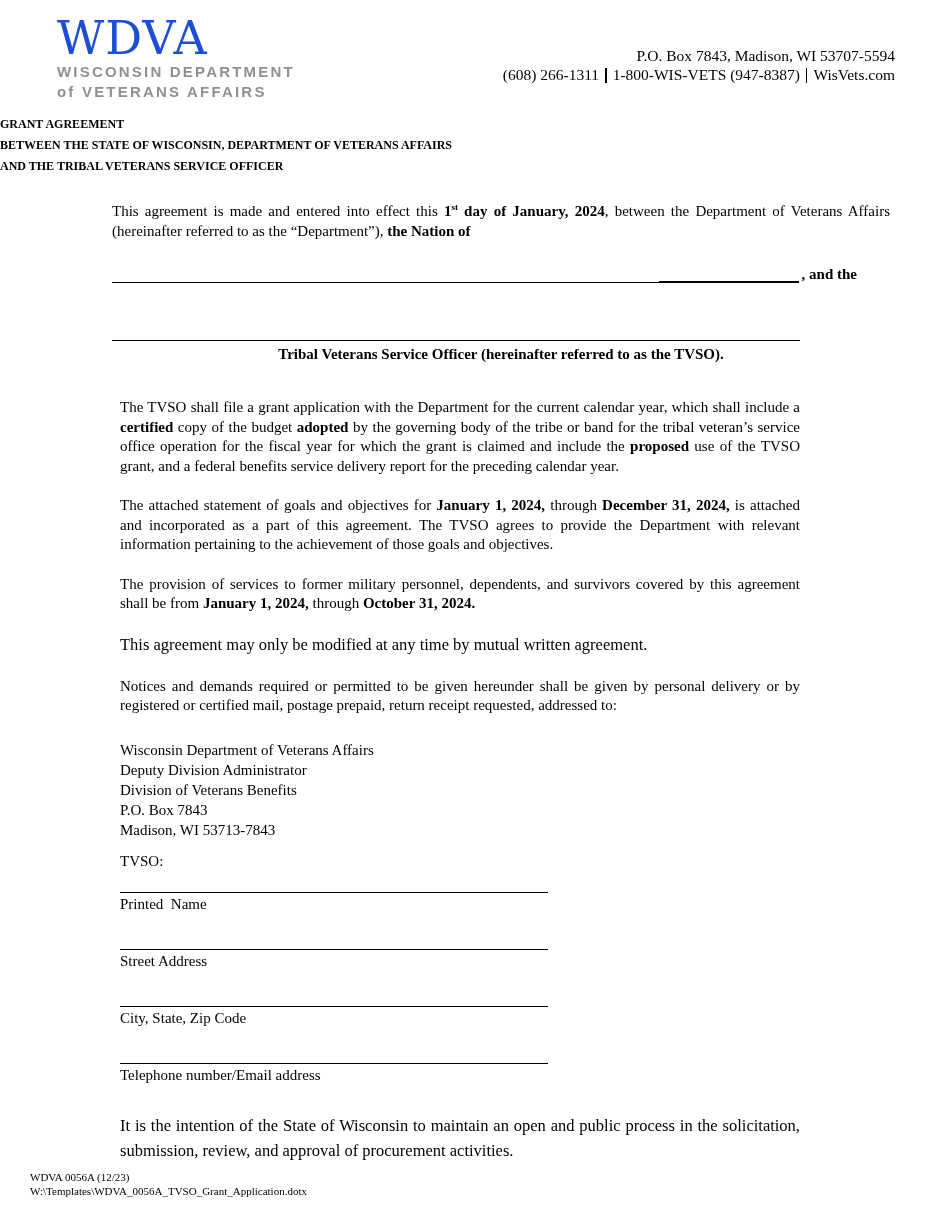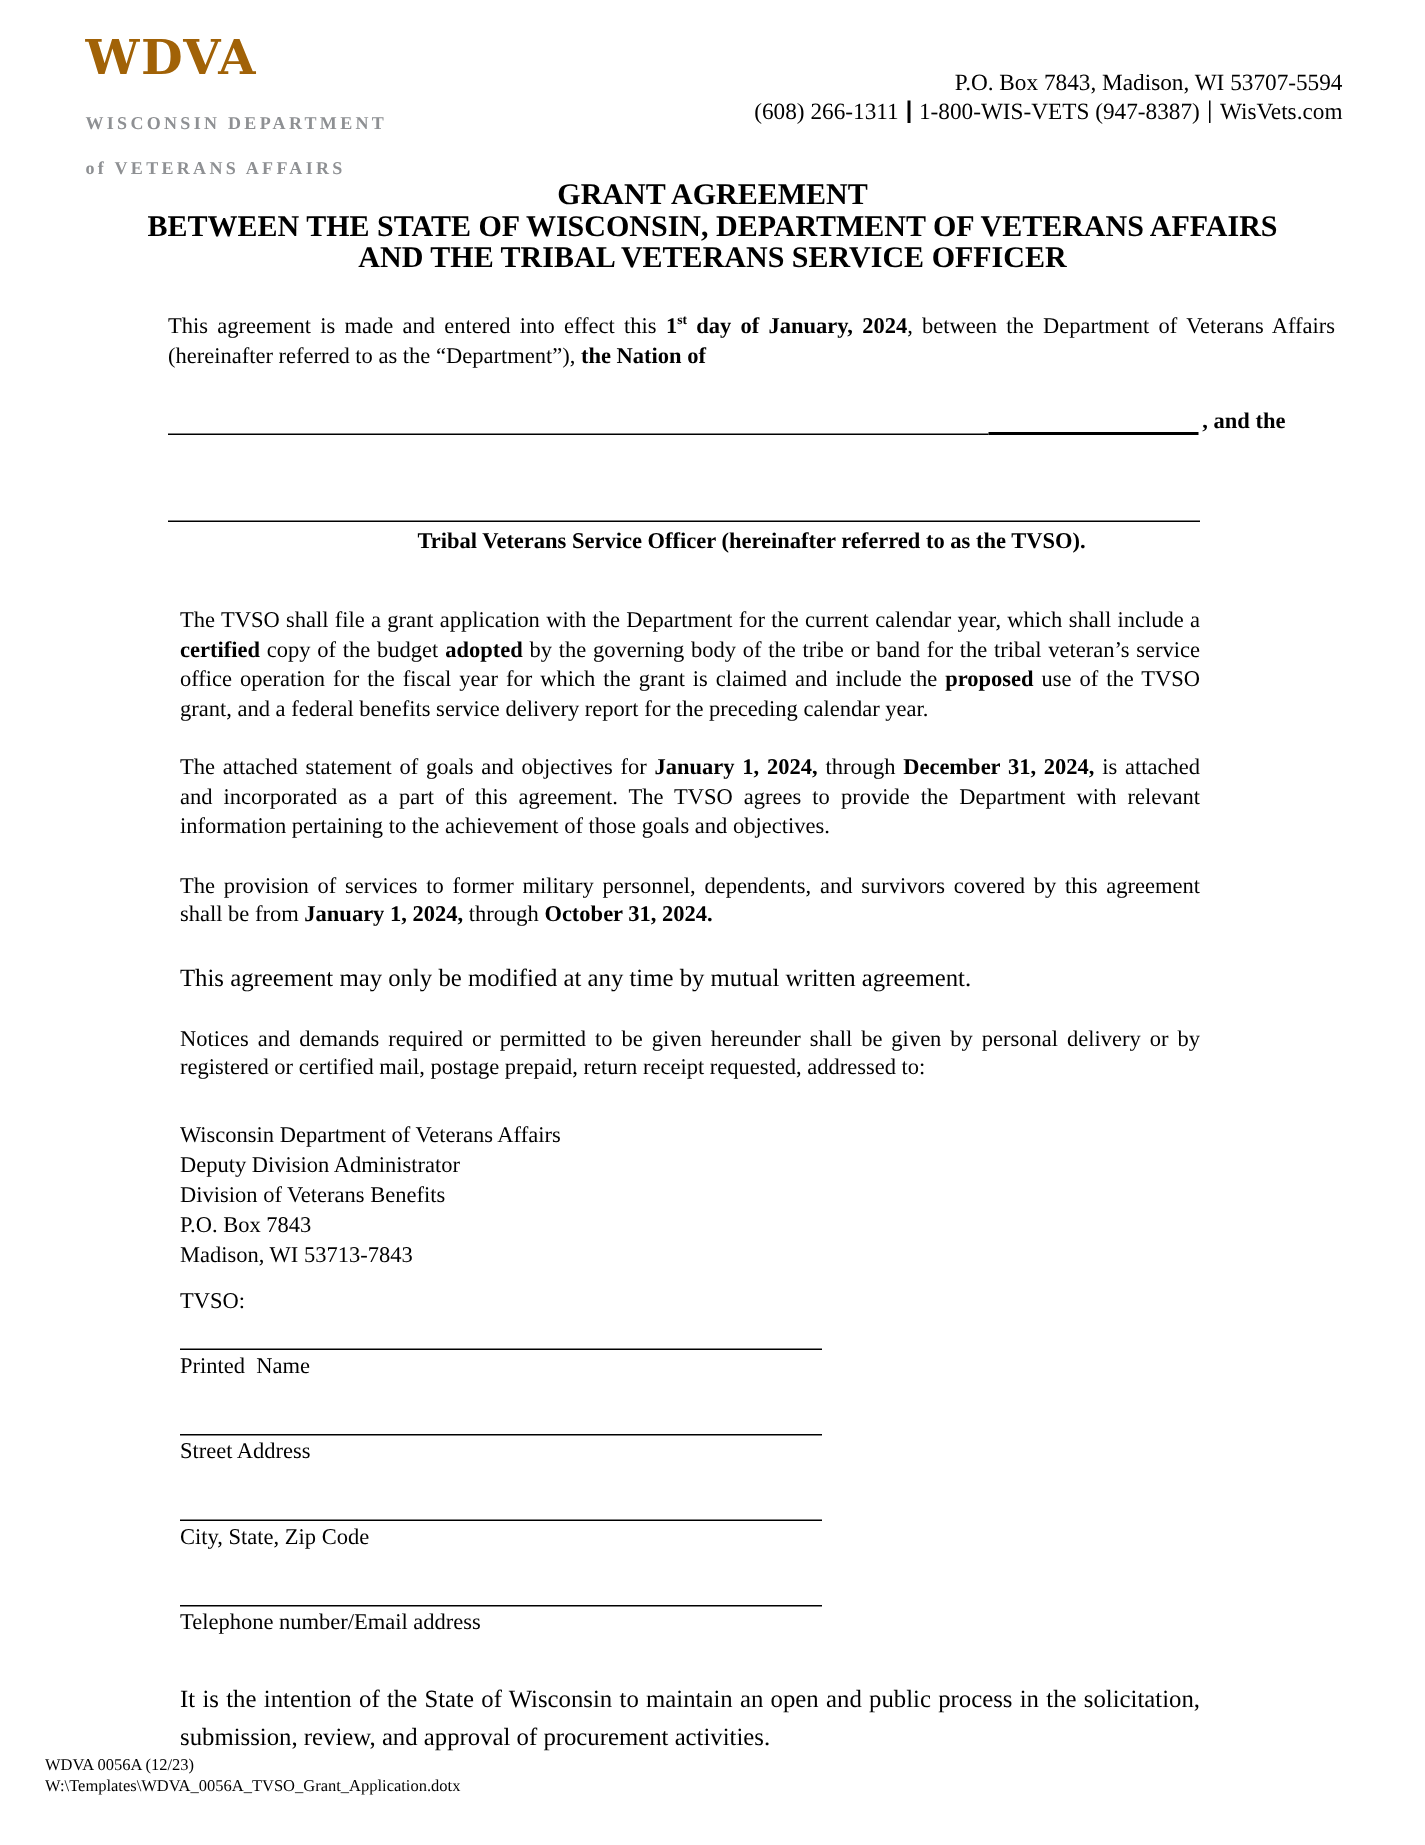--- a/index.html
+++ b/index.html
@@ -5,31 +5,31 @@
   * { margin:0; padding:0; box-sizing:border-box; }
   html,body { background:#ffffff; }
   .page {
     width:950px; height:1230px; position:relative; background:#fff;
     font-family:"Liberation Serif", serif; font-size:15px; color:#000;
     overflow:hidden;
   }
   
   .header { display:flex; justify-content:space-between; align-items:flex-start; padding:16px 55px 0 57px; }
   .logo-acronym {
-    font-family:"DejaVu Serif", serif; font-weight:bold; font-size:32px; line-height:44px;
-    color:#a16207; letter-spacing:1px;
+    font-family:"DejaVu Serif", serif; font-weight:normal; font-size:46px; line-height:44px;
+    color:#1d4ed8; letter-spacing:1px;
   }
   .logo-sub {
-    font-family:Liberation Serif, serif; font-size:12px; letter-spacing:2.2px;
-    color:#8e9093; margin-top:15px; font-weight:bold;
+    font-family:Liberation Sans, sans-serif; font-size:15px; letter-spacing:2.2px;
+    color:#8e9093; margin-top:3px; font-weight:bold;
   }
   .contact { text-align:right; margin-top:30px; font-size:15.5px; line-height:19px; }
   .vbar { display:inline-block; width:1.5px; height:15px; background:#000; margin:0 6px -3px 6px; }
   
-  .title { text-align:center; font-weight:bold; font-size:20px; line-height:21px; margin-top:0; }
+  .title { font-weight:bold; font-size:12px; line-height:21px; margin-top:14px; }
   
   .intro { margin:20px 60px 0 112px; text-align:justify; line-height:20px; }
   sup { font-size:9px; vertical-align:super; }
   
   .blank-row { display:flex; align-items:flex-start; margin:24px 93px 0 112px; }
   .blank-line { flex:1; border-bottom:1px solid #000; height:18px; }
   .bold-line { flex:0 0 140px; border-bottom:2.5px solid #000; }
   .and-the { font-weight:bold; margin-left:3px; white-space:pre; line-height:18px; }
   .blank2 { margin:44px 150px 0 112px; border-bottom:1px solid #000; height:14px; }
   .tvso-heading { margin:3px 60px 0 112px; font-weight:bold; line-height:20px;text-align:center; }

